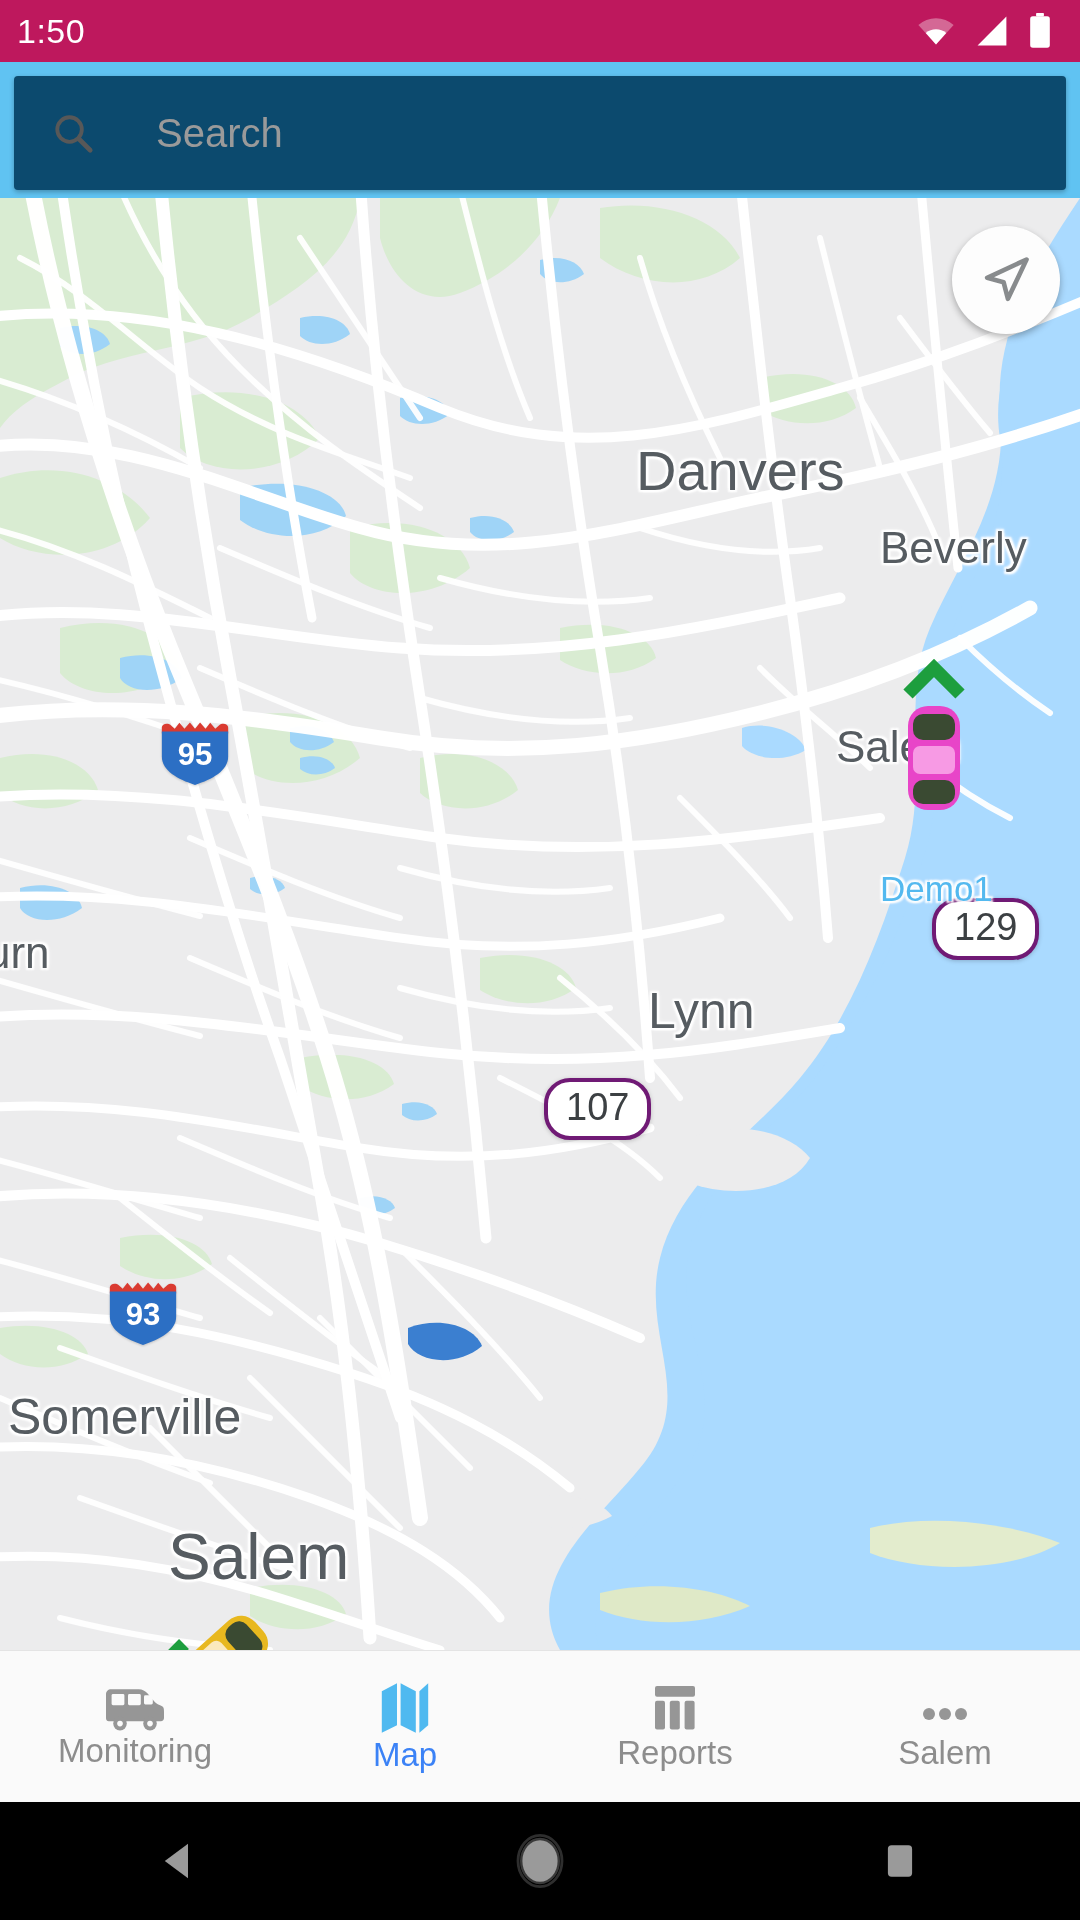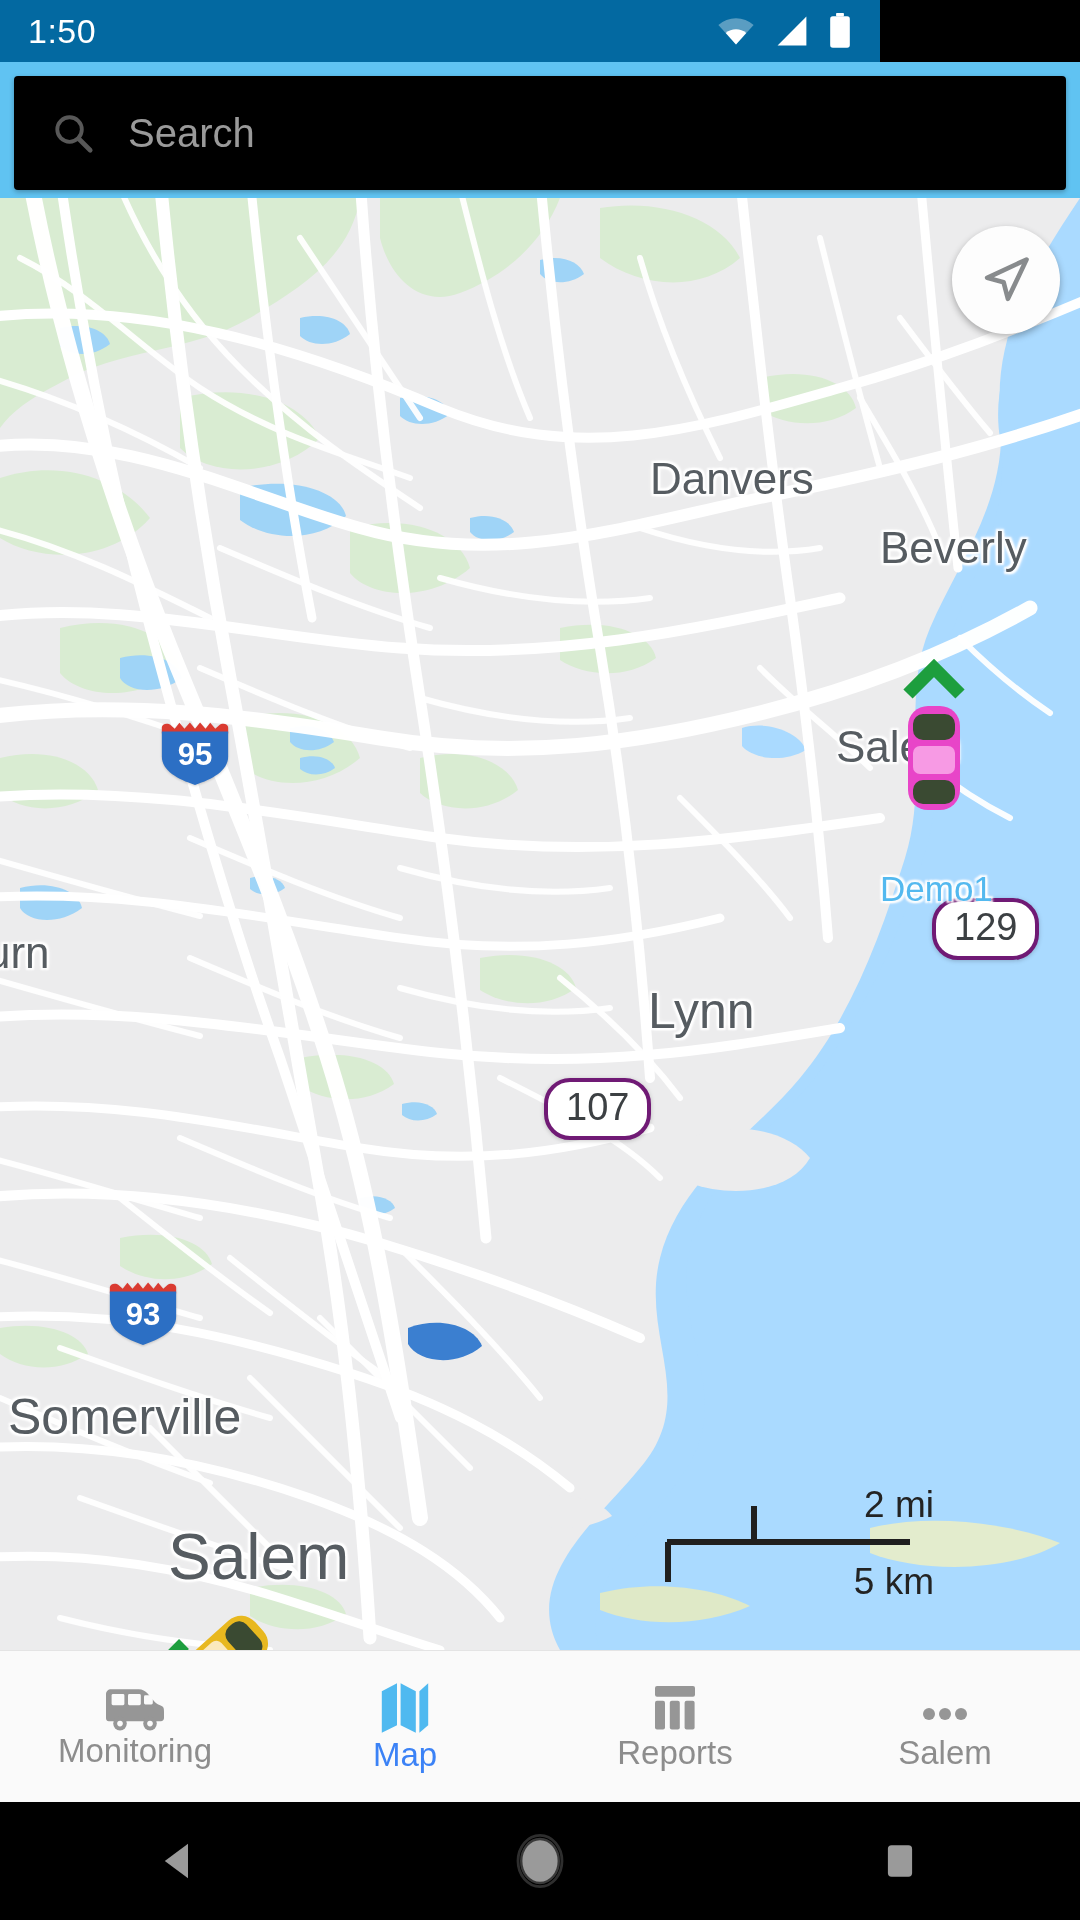--- a/index.html
+++ b/index.html
@@ -5,41 +5,41 @@
   * { margin:0; padding:0; box-sizing:border-box; }
   html,body { width:1080px; height:1920px; overflow:hidden; }
   body {
     font-family:"Liberation Sans", sans-serif;
     background:#000;
     position:relative;
   }
 
   
   #status-bar {
-    position:absolute; top:0; left:0; width:880px; height:62px;
-    background:#0369a1;
+    position:absolute; top:0; left:0; width:1080px; height:62px;
+    background:#be185d;
     display:flex; align-items:center; justify-content:space-between;
-    padding:0 28px 0 28px;
+    padding:0 28px 0 17px;
   }
   #status-time {
     color:#ffffff; font-size:34px; letter-spacing:.5px; font-weight:400;
     line-height:62px;
   }
   #status-icons { display:flex; align-items:center; gap:18px; }
 
   
   #search-bar-area {
     position:absolute; top:62px; left:0; width:1080px; height:136px;
     background:#60c3f2;
   }
   #search-card {
     position:absolute; left:14px; top:14px; width:1052px; height:114px;
-    background:#000000; border-radius:4px;
+    background:#0c4a6e; border-radius:4px;
     box-shadow:0 2px 5px rgba(0,0,0,.28);
-    display:flex; align-items:center; padding:16px 36px;
+    display:flex; align-items:center; padding:16px 36px;gap:28px;
   }
   #search-placeholder {
     font-size:40px; color:#9a9a9a; margin-left:32px; font-weight:400;
   }
 
   
   #map {
     position:absolute; top:198px; left:0; width:1080px; height:1452px;
     background:#eceded; overflow:hidden;
   }
@@ -281,21 +281,21 @@
         <path d="M920 560 C950 585 980 605 1010 620"></path>
       </g>
 
       <g stroke="#ffffff" fill="none" stroke-linecap="round">
         <path d="M30 -20 C60 140 110 300 170 450 C240 620 300 760 340 900 C380 1040 400 1180 420 1320" stroke-width="16" opacity="0.98"></path>
         <path d="M-20 520 C120 500 260 520 380 540 C520 563 640 545 760 515 C860 490 950 455 1030 410" stroke-width="15" opacity="0.98"></path>
       </g>
     </g>
   </svg>
 
-  <div class="map-label" style="left:636px;top:256px;font-size:44px;margin-left:14px;">Danvers</div>
+  <div class="map-label" style="left:636px;top:240px;font-size:56px;">Danvers</div>
   <div class="map-label" style="left:880px;top:325px;font-size:44px;">Beverly</div>
   <div class="map-label" style="left:836px;top:524px;font-size:44px;">Salem</div>
   <div class="map-label" style="left:648px;top:784px;font-size:50px;">Lynn</div>
   <div class="map-label" style="left:-14px;top:730px;font-size:44px;">urn</div>
   <div class="map-label" style="left:8px;top:1190px;font-size:50px;">Somerville</div>
   <div class="map-label" style="left:168px;top:1322px;font-size:64px;font-weight:400;">Salem</div>
 
   <svg class="shield-interstate" style="left:156px;top:512px;" viewBox="0 0 40 40">
     <path d="M3 9 C3 7 6 6.4 7.6 7.8 L9.6 9.6 L12 6.6 L14.6 9.6 L17.4 6.4 L20 9.6 L22.6 6.4 L25.4 9.6 L27.8 6.6 L30.4 9.6 L32.4 7.8 C34 6.4 37 7 37 9 L37 12 L3 12 Z" fill="#da3b31"></path>
     <path d="M3 11 L37 11 L37 24 C37 31 29 35.5 20 38.4 C11 35.5 3 31 3 24 Z" fill="#2c6fc4"></path>
@@ -334,29 +334,20 @@
       <rect x="-20" y="21" width="40" height="23" rx="10" fill="#3a4a32"></rect>
     </g>
   </svg>
 
   <div id="my-location-fab">
     <svg width="58" height="58" viewBox="0 0 24 24">
       <path d="M20.5 3.5 L4.2 11.1 L11 12.9 L12.8 19.8 Z" fill="none" stroke="#888b8d" stroke-width="1.9" stroke-linejoin="round"></path>
     </svg>
   </div>
 
-  <div id="scale-bar">
-    <svg width="248" height="100" viewBox="0 0 248 100">
-      <line x1="3" y1="50" x2="246" y2="50" stroke="#1f1f1f" stroke-width="6"></line>
-      <line x1="4" y1="50" x2="4" y2="90" stroke="#1f1f1f" stroke-width="6"></line>
-      <line x1="90" y1="50" x2="90" y2="14" stroke="#1f1f1f" stroke-width="6"></line>
-    </svg>
-    <span class="scale-text" id="scale-mi">2 mi</span>
-    <span class="scale-text" id="scale-km">5 km</span>
-  </div>
 </div>
 
 <div id="bottom-nav">
 
   <div class="nav-item">
     <svg width="62" height="48" viewBox="0 0 31 24">
       <path d="M1 5.2 C1 3.6 2 2.6 3.6 2.6 L17.4 2.6 C19.2 2.6 20.6 3.4 21.8 4.8 L25.4 9 C26.4 10.2 28.6 10.6 29.4 11.4 C30 12 30 13 30 14.2 L30 17 C30 18 29.4 18.6 28.4 18.6 L2.4 18.6 C1.4 18.6 1 18 1 17 Z" fill="#969696"></path>
       <rect x="3.8" y="5" width="6.4" height="5.6" rx="0.7" fill="#fafafa"></rect>
       <rect x="12" y="5" width="6.4" height="5.6" rx="0.7" fill="#fafafa"></rect>
       <rect x="20" y="5.6" width="4.4" height="4.6" rx="0.7" fill="#fafafa"></rect>

